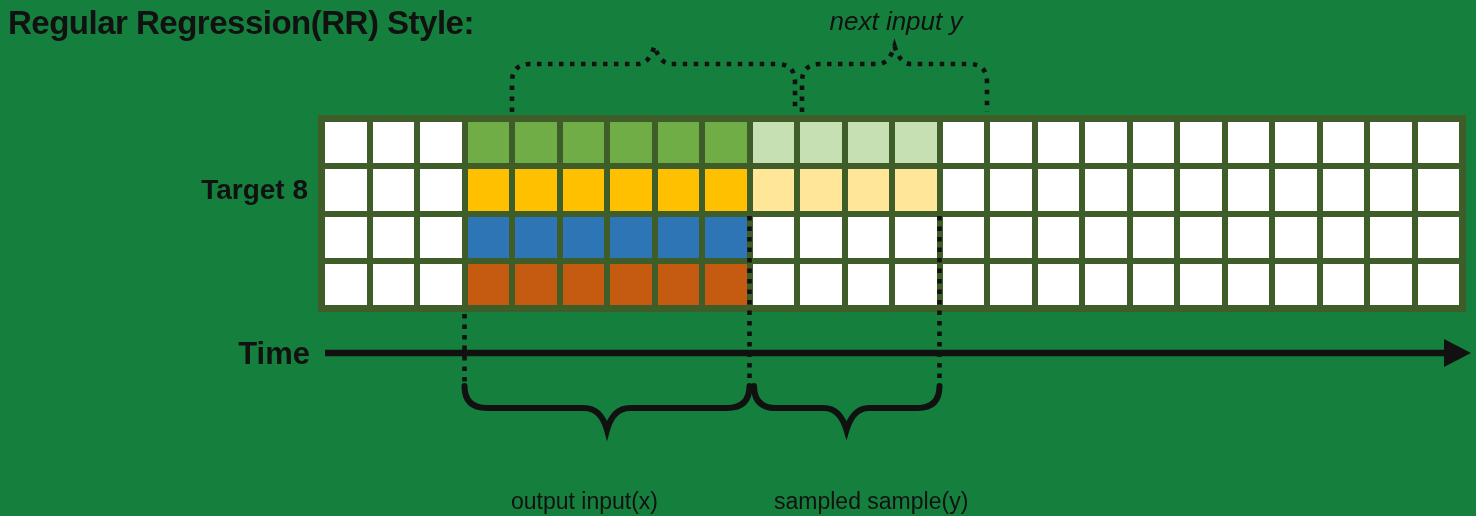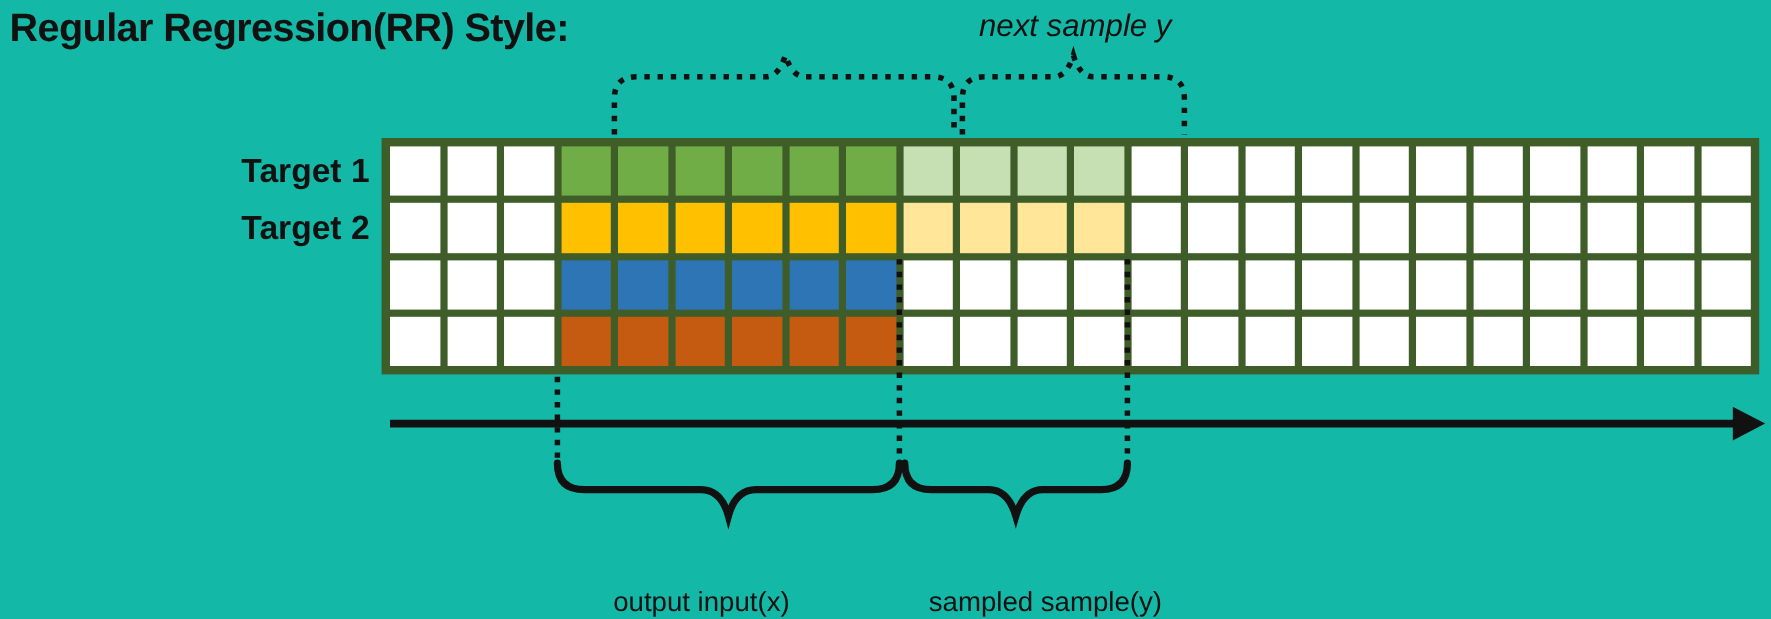--- a/index.html
+++ b/index.html
@@ -1,17 +1,17 @@
 <!DOCTYPE html>
 <html><head>
 <meta charset="utf-8">
 <style>
   html,body{margin:0;padding:0;background:#fff;}
   #stage{
-    position:relative;width:1476px;height:516px;background:#14b8a6;
+    position:relative;width:1476px;height:516px;background:#15803d;
     font-family:"Liberation Sans", sans-serif;color:#111;overflow:hidden;
   }
   .title{
     position:absolute;left:8px;top:4px;font-size:33px;font-weight:bold;
     letter-spacing:-0.5px;white-space:nowrap;
   }
   .next-label{
     position:absolute;top:6px;transform:translateX(-50%);
     font-size:26px;font-style:italic;white-space:nowrap;
   }
@@ -39,24 +39,23 @@
   #note-output{left:774px;top:424px;}
   svg.overlay{position:absolute;left:0;top:0;pointer-events:none;}
 </style>
 </head>
 <body>
 
 <div id="stage">
 
   <div class="title">Regular Regression(RR) Style:</div>
 
-  <div class="next-label" id="next-y">next sample y</div>
+  <div class="next-label" id="next-y">next input y</div>
 
-  <div class="row-label" style="top:128px">Target 1</div>
-  <div class="row-label" style="top:175px">Target 2</div>
+  <div class="row-label" style="top:175px">Target 8</div>
 
   <div class="grid" style="background: rgb(63, 93, 40);">
       <div class="cell" style="background: rgb(255, 255, 255);"></div>
       <div class="cell" style="background: rgb(255, 255, 255);"></div>
       <div class="cell" style="background: rgb(255, 255, 255);"></div>
       <div class="cell" style="background: rgb(112, 173, 71);"></div>
       <div class="cell" style="background: rgb(112, 173, 71);"></div>
       <div class="cell" style="background: rgb(112, 173, 71);"></div>
       <div class="cell" style="background: rgb(112, 173, 71);"></div>
       <div class="cell" style="background: rgb(112, 173, 71);"></div>
@@ -143,20 +142,21 @@
       <div class="cell" style="background: rgb(255, 255, 255);"></div>
       <div class="cell" style="background: rgb(255, 255, 255);"></div>
       <div class="cell" style="background: rgb(255, 255, 255);"></div>
       <div class="cell" style="background: rgb(255, 255, 255);"></div>
       <div class="cell" style="background: rgb(255, 255, 255);"></div>
       <div class="cell" style="background: rgb(255, 255, 255);"></div>
       <div class="cell" style="background: rgb(255, 255, 255);"></div>
       <div class="cell" style="background: rgb(255, 255, 255);"></div>
     </div>
 
+  <div class="time-label">Time</div>
 
   <div class="note" id="note-input">
     <div>output input(x)</div>
     
     
   </div>
   <div class="note" id="note-output">
     <div>sampled sample(y)</div>
     
     

